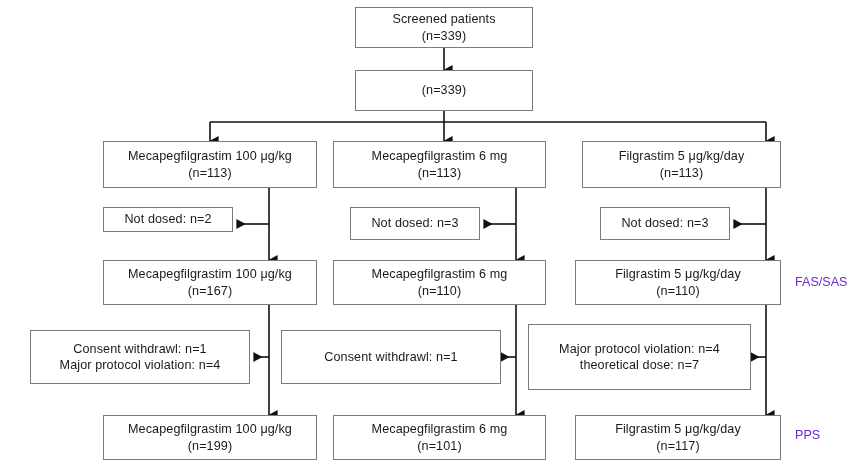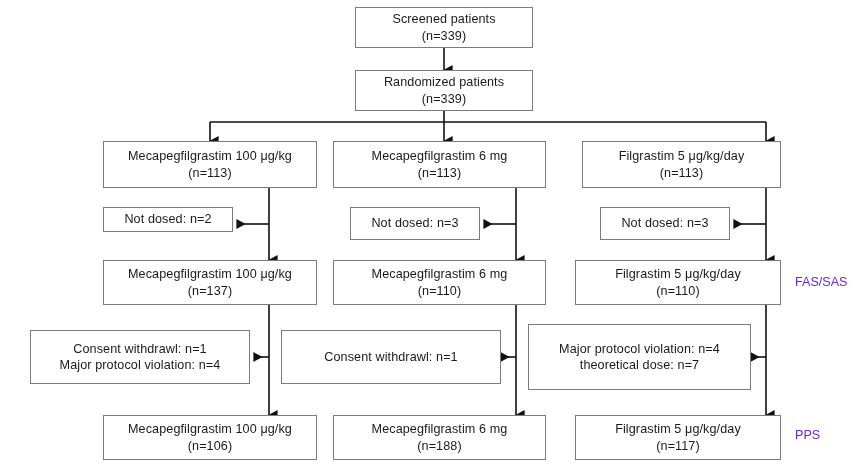--- a/index.html
+++ b/index.html
@@ -92,21 +92,20 @@
       <line x1="766" y1="357" x2="751" y2="357" marker-end="url(#arrowLeft)"></line>
     </g>
   </svg>
 
   <div class="box" style="left:355px; top:7px; width:178px; height:41px;">
     <span class="ln">Screened patients</span>
     <span class="ln">(n=339)</span>
   </div>
 
   <div class="box" style="left:355px; top:70px; width:178px; height:41px;">
-    <span class="ln">Randomized patients</span>
     <span class="ln">(n=339)</span>
   </div>
 
   <div class="box" style="left:103px; top:141px; width:214px; height:47px;">
     <span class="ln">Mecapegfilgrastim 100 μg/kg</span>
     <span class="ln">(n=113)</span>
   </div>
 
   <div class="box" style="left:333px; top:141px; width:213px; height:47px;">
     <span class="ln">Mecapegfilgrastim 6 mg</span>
@@ -125,21 +124,21 @@
   <div class="box" style="left:350px; top:207px; width:130px; height:33px;">
     <span class="ln">Not dosed: n=3</span>
   </div>
 
   <div class="box" style="left:600px; top:207px; width:130px; height:33px;">
     <span class="ln">Not dosed: n=3</span>
   </div>
 
   <div class="box" style="left:103px; top:260px; width:214px; height:45px;">
     <span class="ln">Mecapegfilgrastim 100 μg/kg</span>
-    <span class="ln">(n=137)</span>
+    <span class="ln">(n=167)</span>
   </div>
 
   <div class="box" style="left:333px; top:260px; width:213px; height:45px;">
     <span class="ln">Mecapegfilgrastim 6 mg</span>
     <span class="ln">(n=110)</span>
   </div>
 
   <div class="box" style="left:575px; top:260px; width:206px; height:45px;">
     <span class="ln">Filgrastim 5 μg/kg/day</span>
     <span class="ln">(n=110)</span>
@@ -156,26 +155,26 @@
     <span class="ln">Consent withdrawl: n=1</span>
   </div>
 
   <div class="box" style="left:528px; top:324px; width:223px; height:66px;">
     <span class="ln">Major protocol violation: n=4</span>
     <span class="ln">theoretical dose: n=7</span>
   </div>
 
   <div class="box" style="left:103px; top:415px; width:214px; height:45px;">
     <span class="ln">Mecapegfilgrastim 100 μg/kg</span>
-    <span class="ln">(n=106)</span>
+    <span class="ln">(n=199)</span>
   </div>
 
   <div class="box" style="left:333px; top:415px; width:213px; height:45px;">
     <span class="ln">Mecapegfilgrastim 6 mg</span>
-    <span class="ln">(n=188)</span>
+    <span class="ln">(n=101)</span>
   </div>
 
   <div class="box" style="left:575px; top:415px; width:206px; height:45px;">
     <span class="ln">Filgrastim 5 μg/kg/day</span>
     <span class="ln">(n=117)</span>
   </div>
 
   <div class="setlabel" style="left:795px; top:427px;">PPS</div>
 
 </div>

